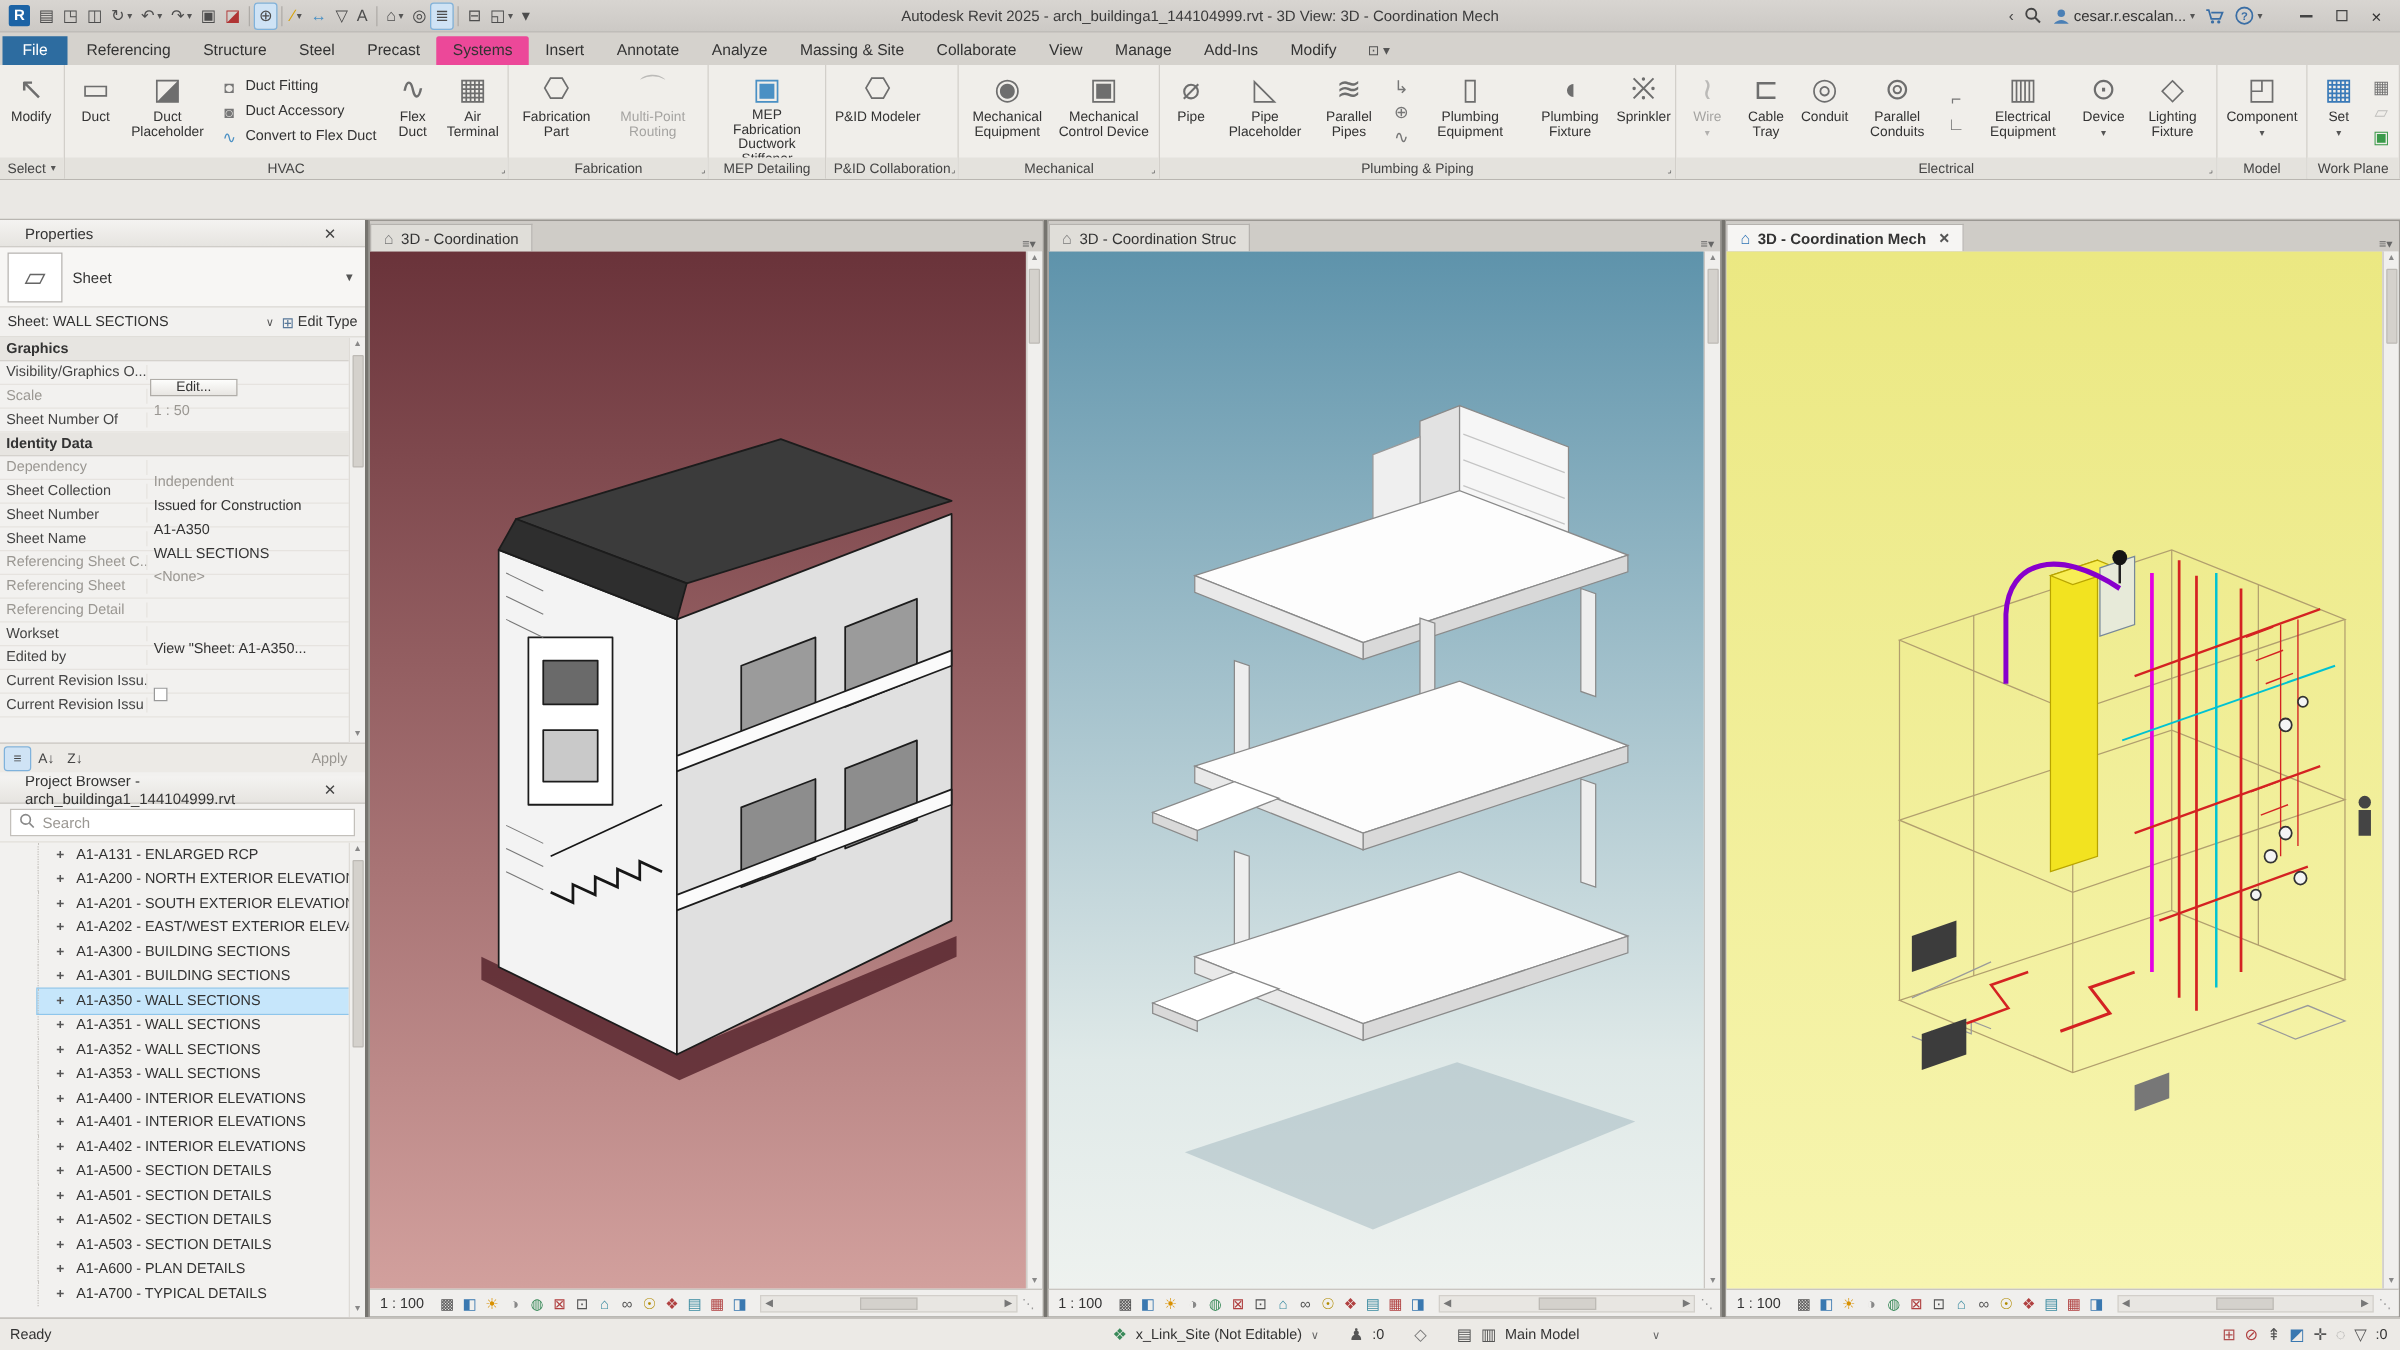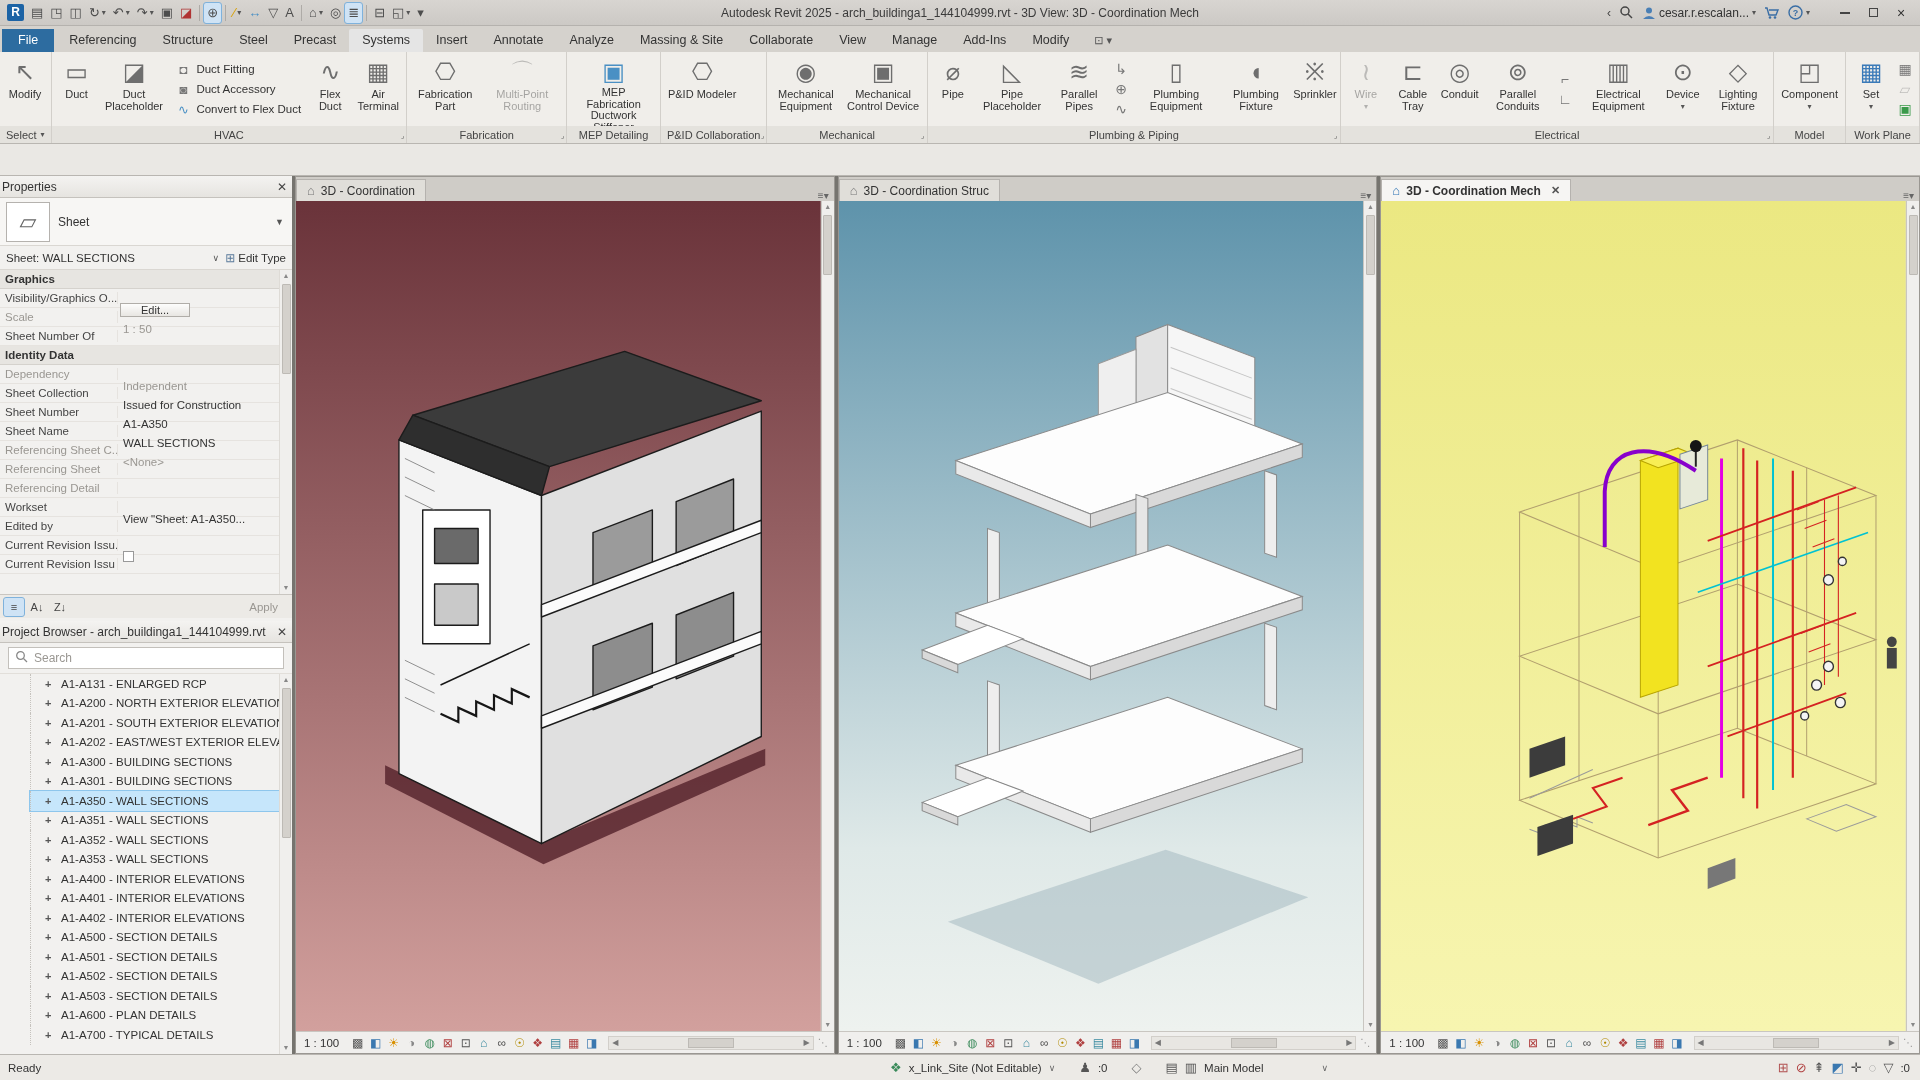--- a/index.html
+++ b/index.html
@@ -23,21 +23,21 @@
   .user-label { color:#333; }
   .win-btns { display:flex; align-items:center; gap:2px; margin-left:14px;}
   .win-btn { width:26px; height:20px; display:flex; align-items:center; justify-content:center; color:#333;}
   .minimize-bar { width:10px; height:2px; background:#444;}
   .restore-box { width:9px; height:9px; border:1.5px solid #444;}
   .close-x { font-size:14px; line-height:14px;}
   
   .ribbon-tabs { height:26px; background:#d5d2cd; display:flex; align-items:flex-end; padding-left:2px;}
   .rtab { padding:4px 13px 5px; font-size:12.5px; color:#333; cursor:default; }
   .rtab.file { background:#2d6ca0; color:#fff; padding:4px 16px 5px; margin-right:2px;}
-  .rtab.active { background:#e5e5e5; border-radius:2px 2px 0 0; }
+  .rtab.active { background:#ec4899; border-radius:2px 2px 0 0; }
   .rtab-extra { margin-left:6px; padding:3px 6px 5px; color:#555; font-size:11px;}
   
   .ribbon { height:92px; background:#f0eeea; display:flex; align-items:stretch; border-bottom:1px solid #b9b6b1; overflow:hidden;}
   .panel { display:flex; flex-direction:column; border-right:1px solid #d2cfca; }
   .panel-items { flex:1; display:flex; align-items:center; padding:2px 3px; gap:1px;}
   .panel-label { height:17px; display:flex; align-items:center; justify-content:center; gap:4px;
      font-size:11px; color:#444; background:#e4e2dd; padding:0 6px; position:relative; white-space:nowrap;}
   .panel-label .expander { position:absolute; right:2px; bottom:1px; font-size:8px; color:#666;
      transform:rotate(45deg); }
   .panel-label .sel-dd { font-size:8px; color:#555;}
@@ -53,21 +53,21 @@
   .slabel { font-size:11.5px; color:#333;}
   .ristack { display:flex; flex-direction:column; justify-content:center; gap:4px; padding:0 3px; height:68px;}
   .ristack .sicon { font-size:14px; }
   
   .options-bar { height:32px; background:#eae8e4; border-bottom:1px solid #b9b6b1;}
   
   .main { height:878px; display:flex; background:#76746f; gap:3px;}
   .left-col { width:292px; display:flex; flex-direction:column; background:#f2f1ef; gap:3px;}
   .palette { background:#f2f1ef; display:flex; flex-direction:column; overflow:hidden;}
   .pal-head { height:22px; background:linear-gradient(#f4f3f1,#e6e4e0); border-bottom:1px solid #c5c2bd;
-     display:flex; align-items:center; padding:0 2px; font-size:12px; color:#333;justify-content:center;}
+     display:flex; align-items:center; padding:0 20px; font-size:12px; color:#333;justify-content:center;}
   .pal-close { margin-left:auto; font-size:12px; color:#444; padding:0 3px; cursor:default;}
   
   .properties { height:442px; }
   .type-selector { height:48px; display:flex; align-items:center; gap:8px; padding:4px 8px 4px 6px;
      border-bottom:1px solid #dad7d2; background:#f7f6f4;}
   .type-thumb { width:44px; height:40px; border:1px solid #b5b2ae; background:#fff; display:flex; align-items:center; justify-content:center; font-size:22px; color:#666;}
   .type-name { font-size:12px; }
   .type-dd { margin-left:auto; font-size:9px; color:#555;}
   .sel-row { height:24px; display:flex; align-items:center; padding:0 6px; gap:6px; border-bottom:1px solid #dad7d2;}
   .sel-text { flex:1; font-size:11.5px; white-space:nowrap; overflow:hidden;}

